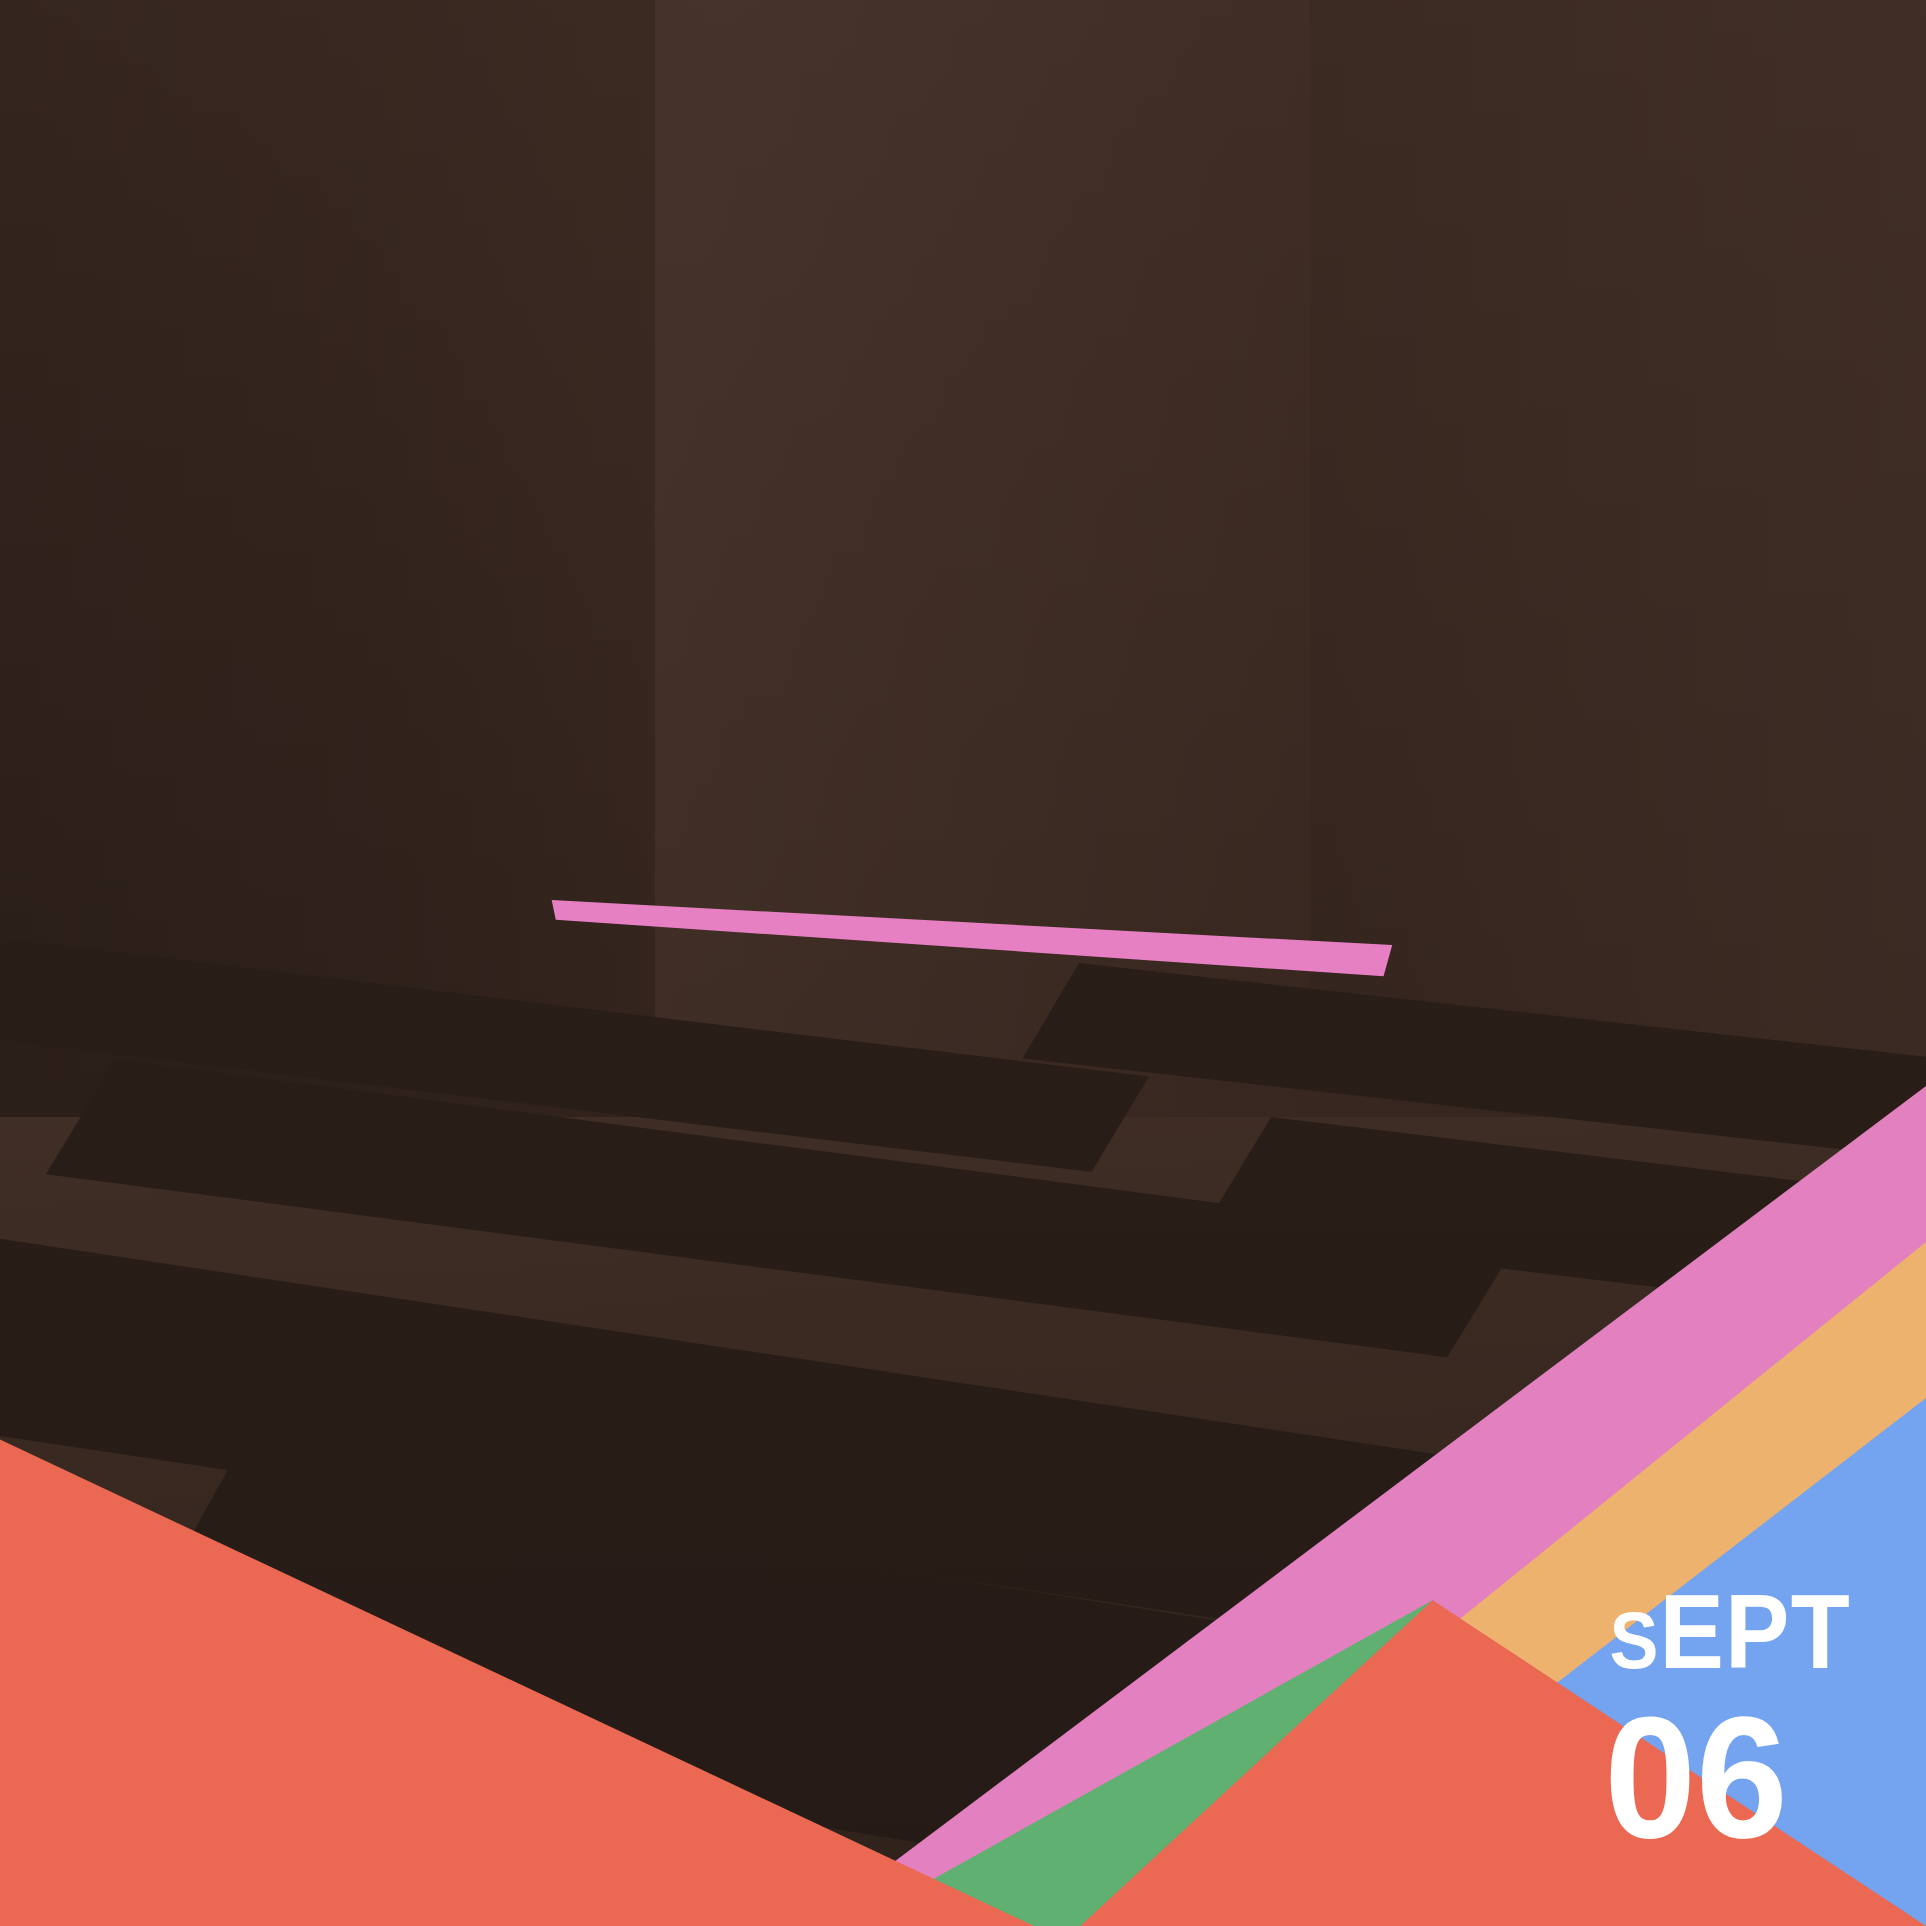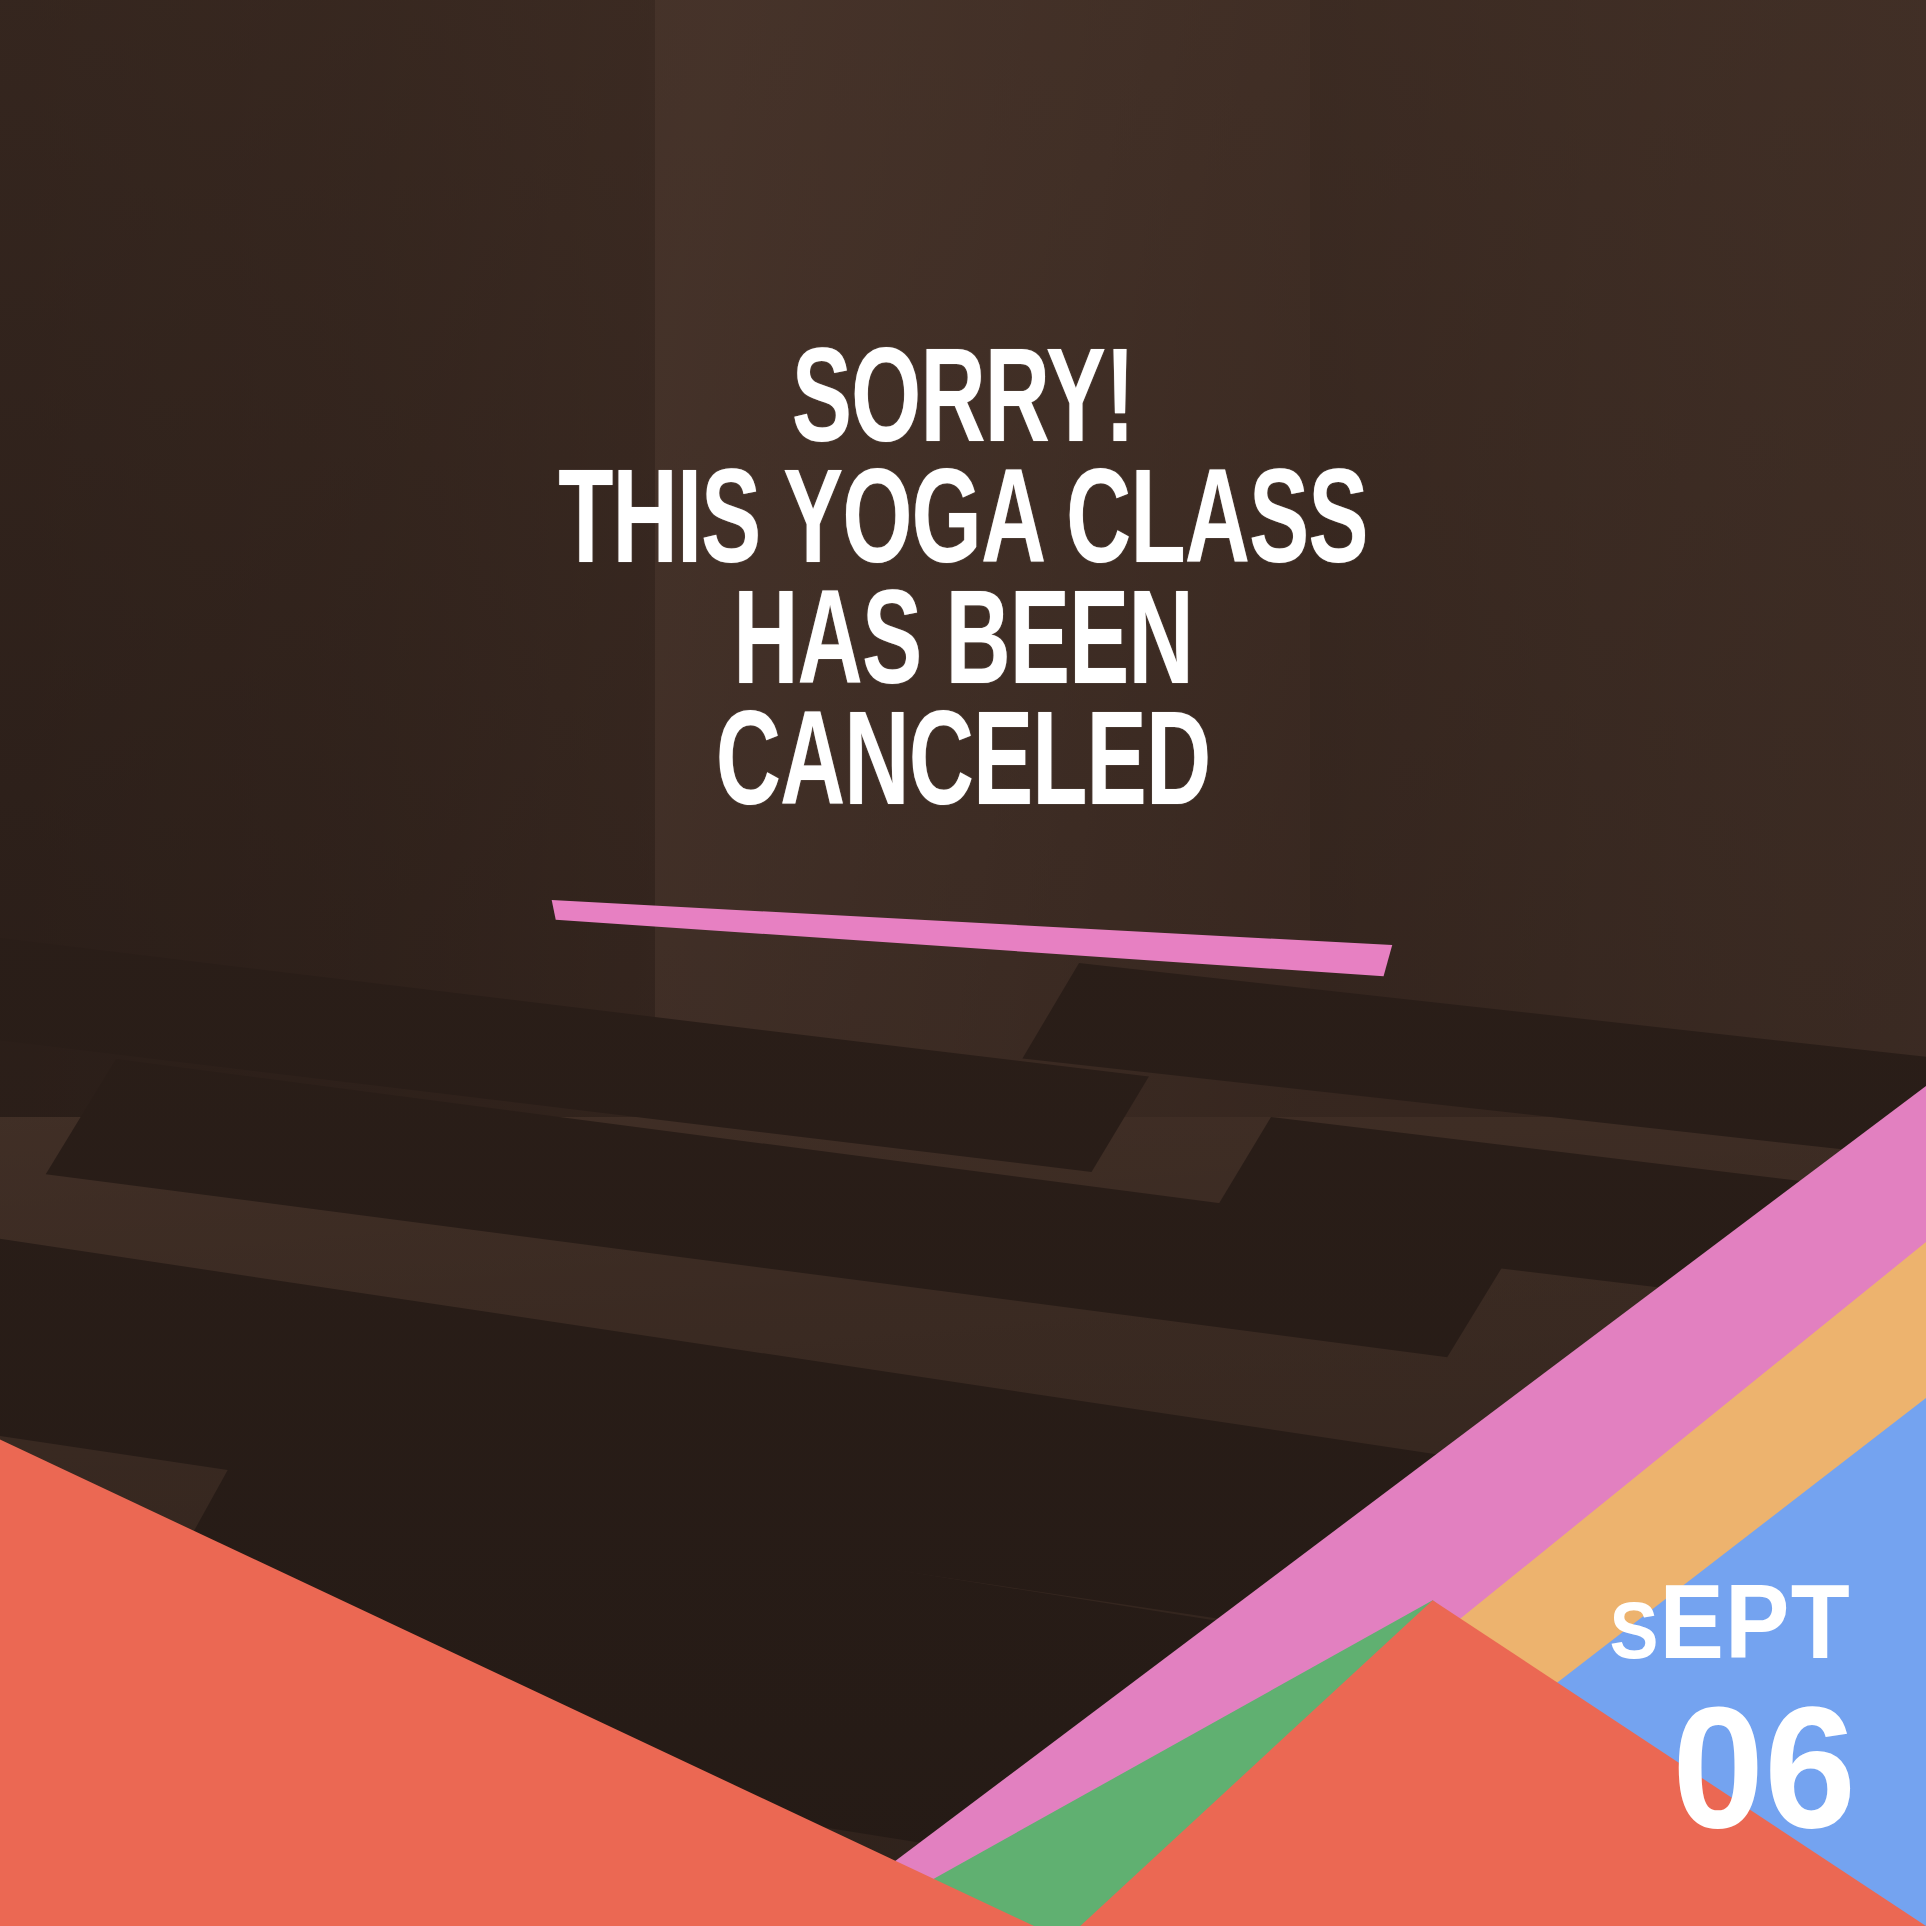--- a/index.html
+++ b/index.html
@@ -118,23 +118,23 @@
     width: 100%; height: 100%;
     z-index: 41;
     pointer-events: none;
   }
   .underline-stroke svg { display:block; width:100%; height:100%; }
 
   
   .date-badge {
     position: absolute;
     right: 65px;
-    bottom: 73px;
+    bottom: 63px;
     z-index: 60;
-    text-align: right;
+    text-align: left;
     color: #ffffff;
     line-height: 1;
   }
   .date-month {
     display: block;
     font-family: "Liberation Sans", sans-serif;
     font-weight: 700;
     font-size: 105px;
     letter-spacing: 1.2px;
     transform: scaleX(0.92);
@@ -229,26 +229,20 @@
       <div class="limb skin" style="left:91.4%;top:16.2%; width:5.0%;  height:15.5%; transform: rotate(5deg);"></div>
       <div class="limb skin" style="left:95.2%;top:16.6%; width:5.0%;  height:15.0%; transform: rotate(-2deg);"></div>
       <div class="limb skin2" style="left:90.6%;top:28.6%; width:4.2%;  height:2.6%;  transform: rotate(6deg);"></div>
       <div class="limb skin2" style="left:94.6%;top:29.0%; width:4.2%;  height:2.6%;  transform: rotate(0deg);"></div>
     </div>
   </div>
 
   <div class="tint"></div>
   <div class="tint2"></div>
 
-  <div class="headline">
-    <span class="hl-line">SORRY!</span>
-    <span class="hl-line">THIS YOGA CLASS</span>
-    <span class="hl-line">HAS BEEN</span>
-    <span class="hl-line">CANCELED</span>
-  </div>
 
   <div class="underline-stroke">
     <svg viewBox="0 0 3334 3334" preserveAspectRatio="none" xmlns="http://www.w3.org/2000/svg">
       <polygon points="955,1558 2410,1636 2395,1690 962,1592" fill="#E780C2"></polygon>
     </svg>
   </div>
 
   <div class="bands">
     <svg viewBox="0 0 3334 3334" preserveAspectRatio="none" xmlns="http://www.w3.org/2000/svg">
 

